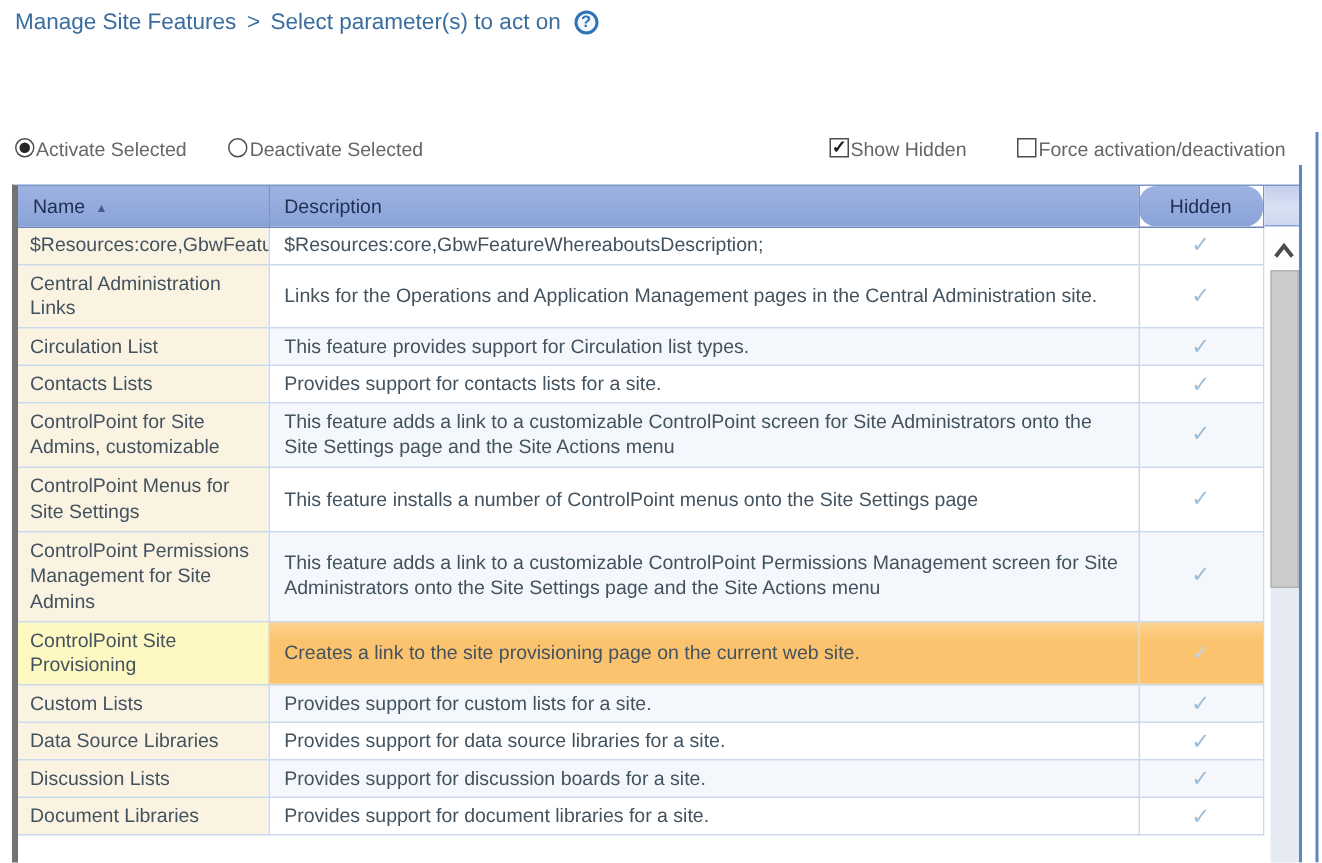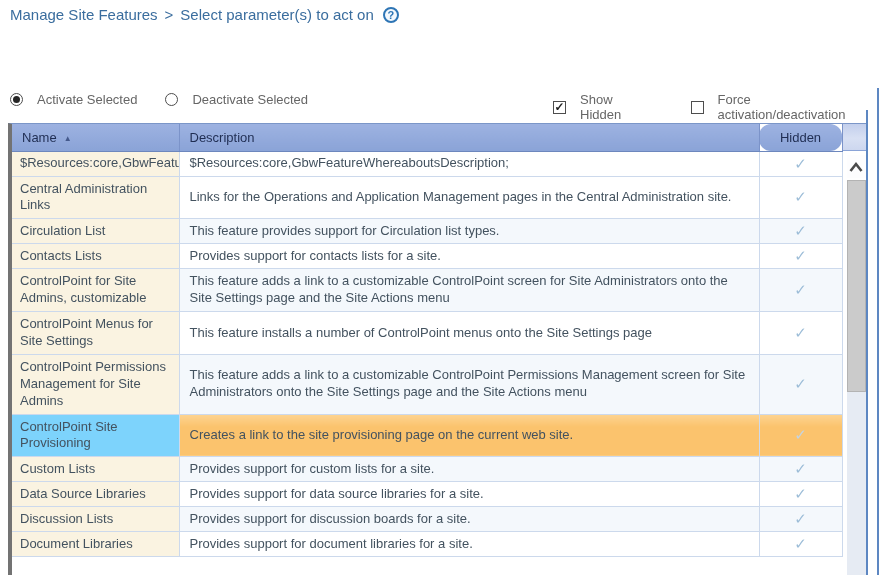--- a/index.html
+++ b/index.html
@@ -11,21 +11,21 @@
   .breadcrumb { position:absolute; left:10px; top:6px; font-size:15px; color:#3a6d9e;
     display:flex; align-items:center; gap:7px; }
   .breadcrumb .sep { color:#3a6d9e; }
   .help-icon { display:inline-flex; width:16px; height:16px; border:2px solid #2e75b5;
     border-radius:50%; color:#2e75b5; font-weight:bold; font-size:11px;
     align-items:center; justify-content:center; background:#f3f8fd; margin-left:2px; cursor:pointer; }
 
   
   .controls { position:absolute; left:0; top:92px; width:881px; height:22px; font-size:13px; color:#666; }
   .radio-group { position:absolute; left:10px; top:0; display:flex; gap:28px; align-items:center; }
-  .radio-item, .check-item { display:flex; align-items:center; gap:14px; cursor:pointer; }
+  .radio-item, .check-item { display:flex; gap:1px; cursor:pointer; }
   .radio { width:13px; height:13px; border:1px solid #4d4d4d; border-radius:50%; background:#fff;
     display:inline-flex; align-items:center; justify-content:center; flex:0 0 auto; }
   .radio.selected::after { content:""; width:7px; height:7px; border-radius:50%; background:#262626; }
   .checks { position:absolute; left:553px; top:0; display:flex; gap:34px; align-items:center; }
   .checkbox { width:13px; height:13px; border:1px solid #4d4d4d; background:#fff;
     display:inline-flex; align-items:center; justify-content:center; font-size:12px;
     line-height:1; color:#1e1e1e; flex:0 0 auto; }
   .checkbox.checked::after { content:"\2713"; font-weight:bold; margin-top:-1px; }
 
   
@@ -40,21 +40,21 @@
   thead th.th-hidden { text-align:center; padding:0;border-radius:12px; }
   .sort-arrow { font-size:8px; color:#44598c; margin-left:7px; vertical-align:1px; }
   td { font-size:13px; border-right:1px solid #ccd9ec; border-bottom:1px solid #ccd9ec;
     vertical-align:middle; line-height:1.3; }
   td.c-name { background:#faf3e1; padding:4px 6px 4px 8px; }
   td.c-desc { background:#fff; padding:4px 6px 4px 10px; }
   td.c-hidden { background:#fff; text-align:center; padding:0; }
   tr.alt td.c-desc, tr.alt td.c-hidden { background:#f4f8fc; }
   tr.single td { height:25px; padding-top:2px; padding-bottom:2px; }
   tr.trunc td.c-name { white-space:nowrap; overflow:hidden; }
-  tr.hl td.c-name { background:#7dd3fc;margin-left:23px; }
+  tr.hl td.c-name { background:#fef9c3;margin-left:23px; }
   tr.hl td.c-desc, tr.hl td.c-hidden { background:linear-gradient(180deg,#fdd491 0%,#fbc36d 30%,#fbc36d 100%); }
   .check { color:#9dbdd8; font-size:15px; }
   tr.hl .check { color:#c3d4e3; }
   tr { cursor:pointer; }
 
   
   .vscroll { width:28px; flex:0 0 auto; position:relative; background:#fff; }
   .vscroll .corner { height:27px; background:linear-gradient(180deg,#c3cfec 0%,#d8e0f3 55%,#cdd7ef 100%);
     border-bottom:1px solid #8aa3d7; }
   .vscroll .track { position:absolute; left:4px; right:5px; top:56px; bottom:0; background:#e6ebf3; }

